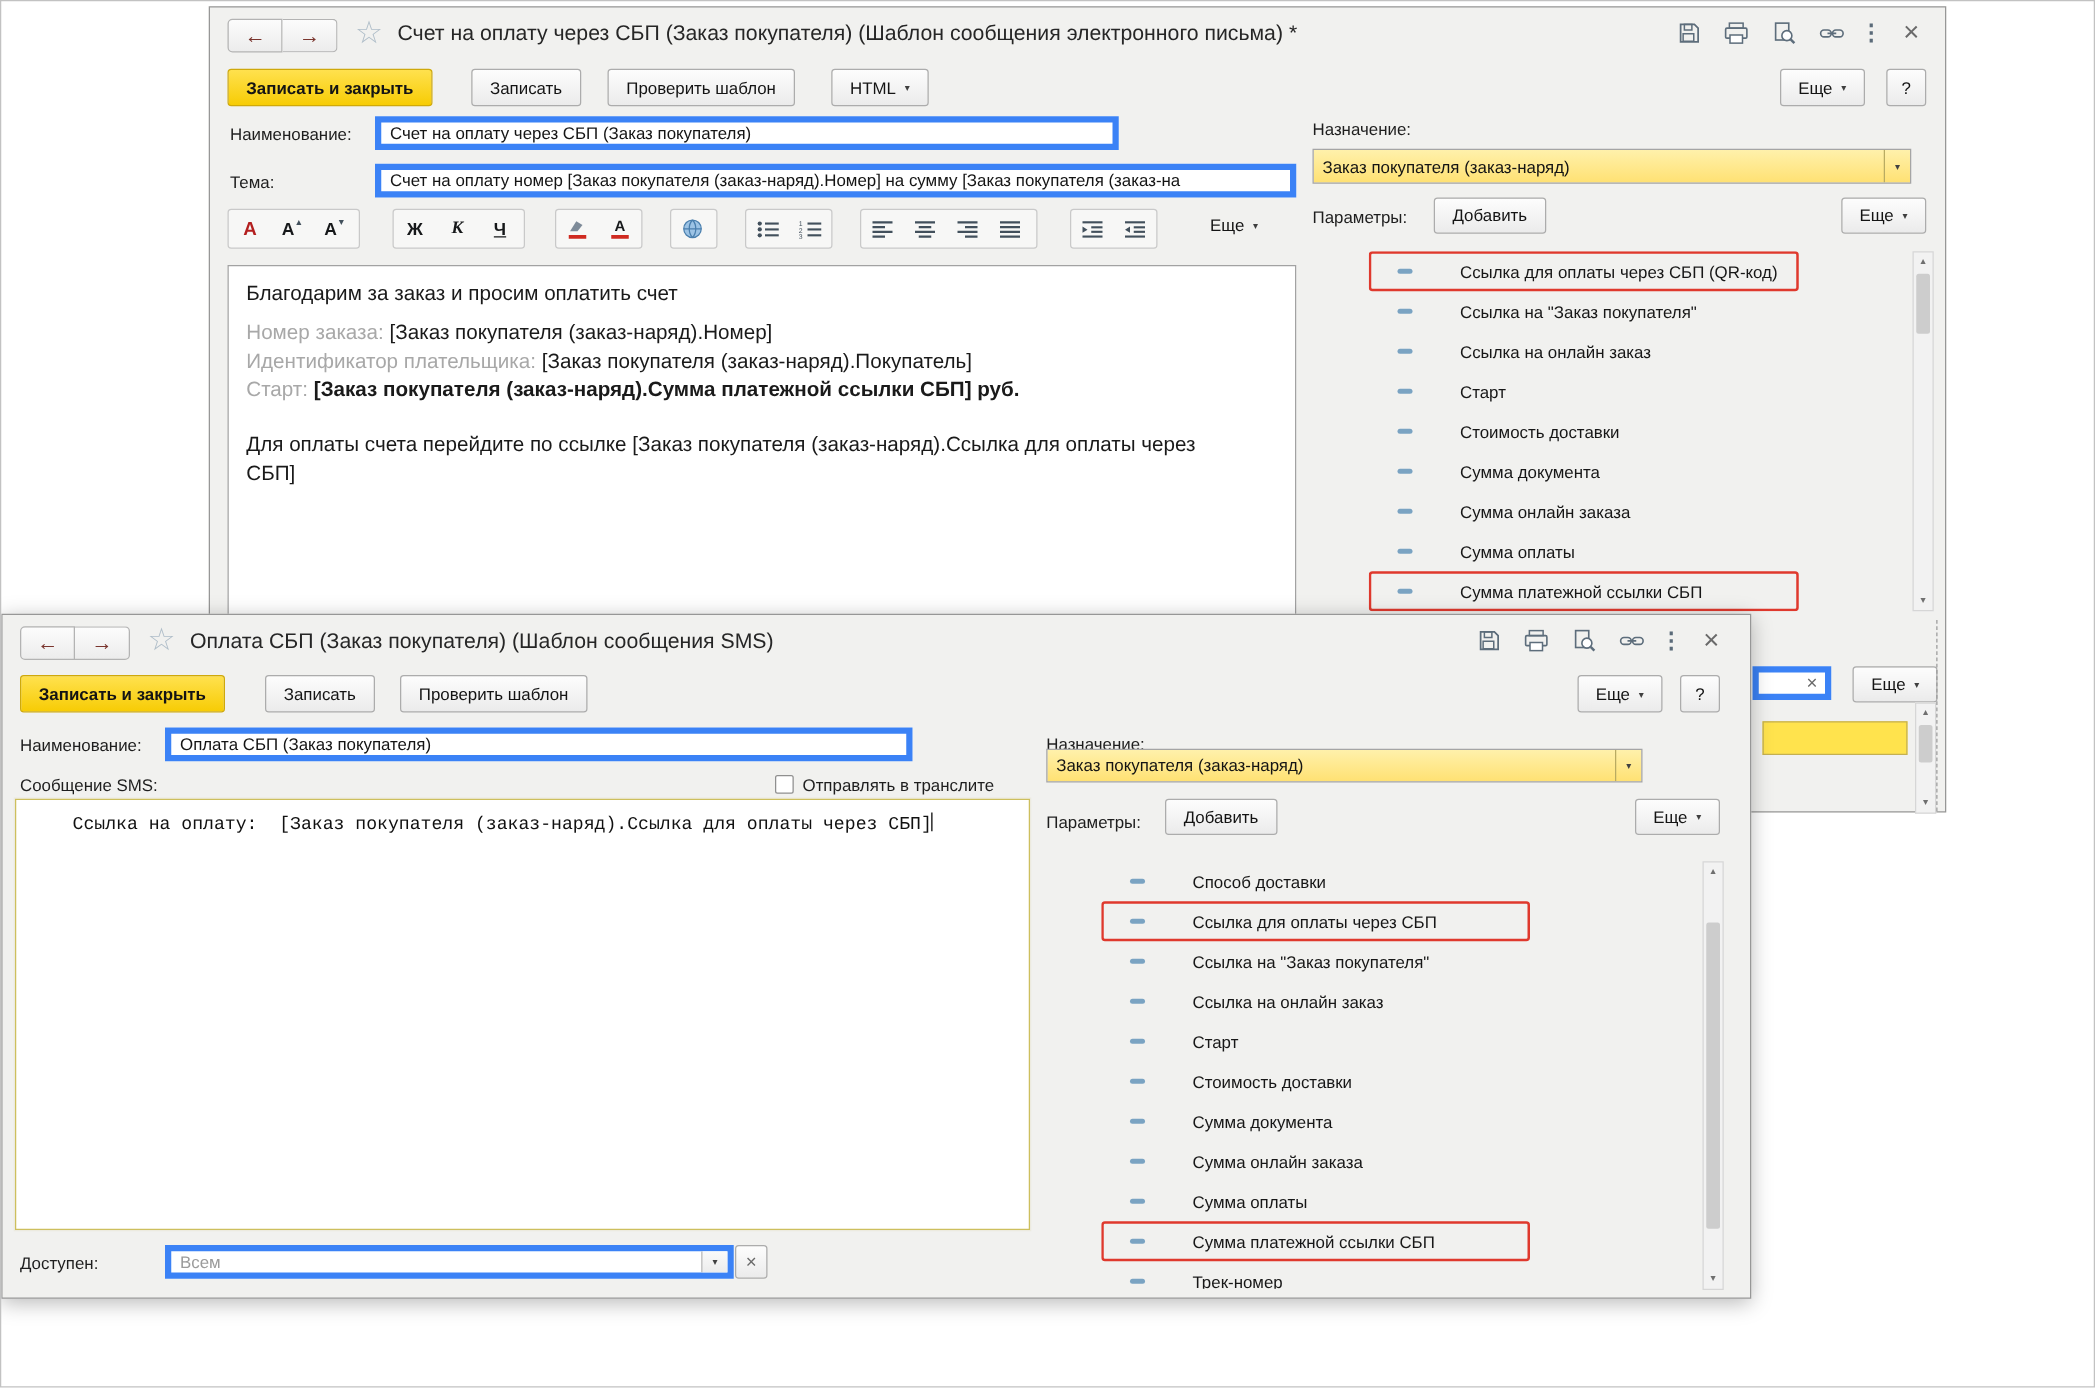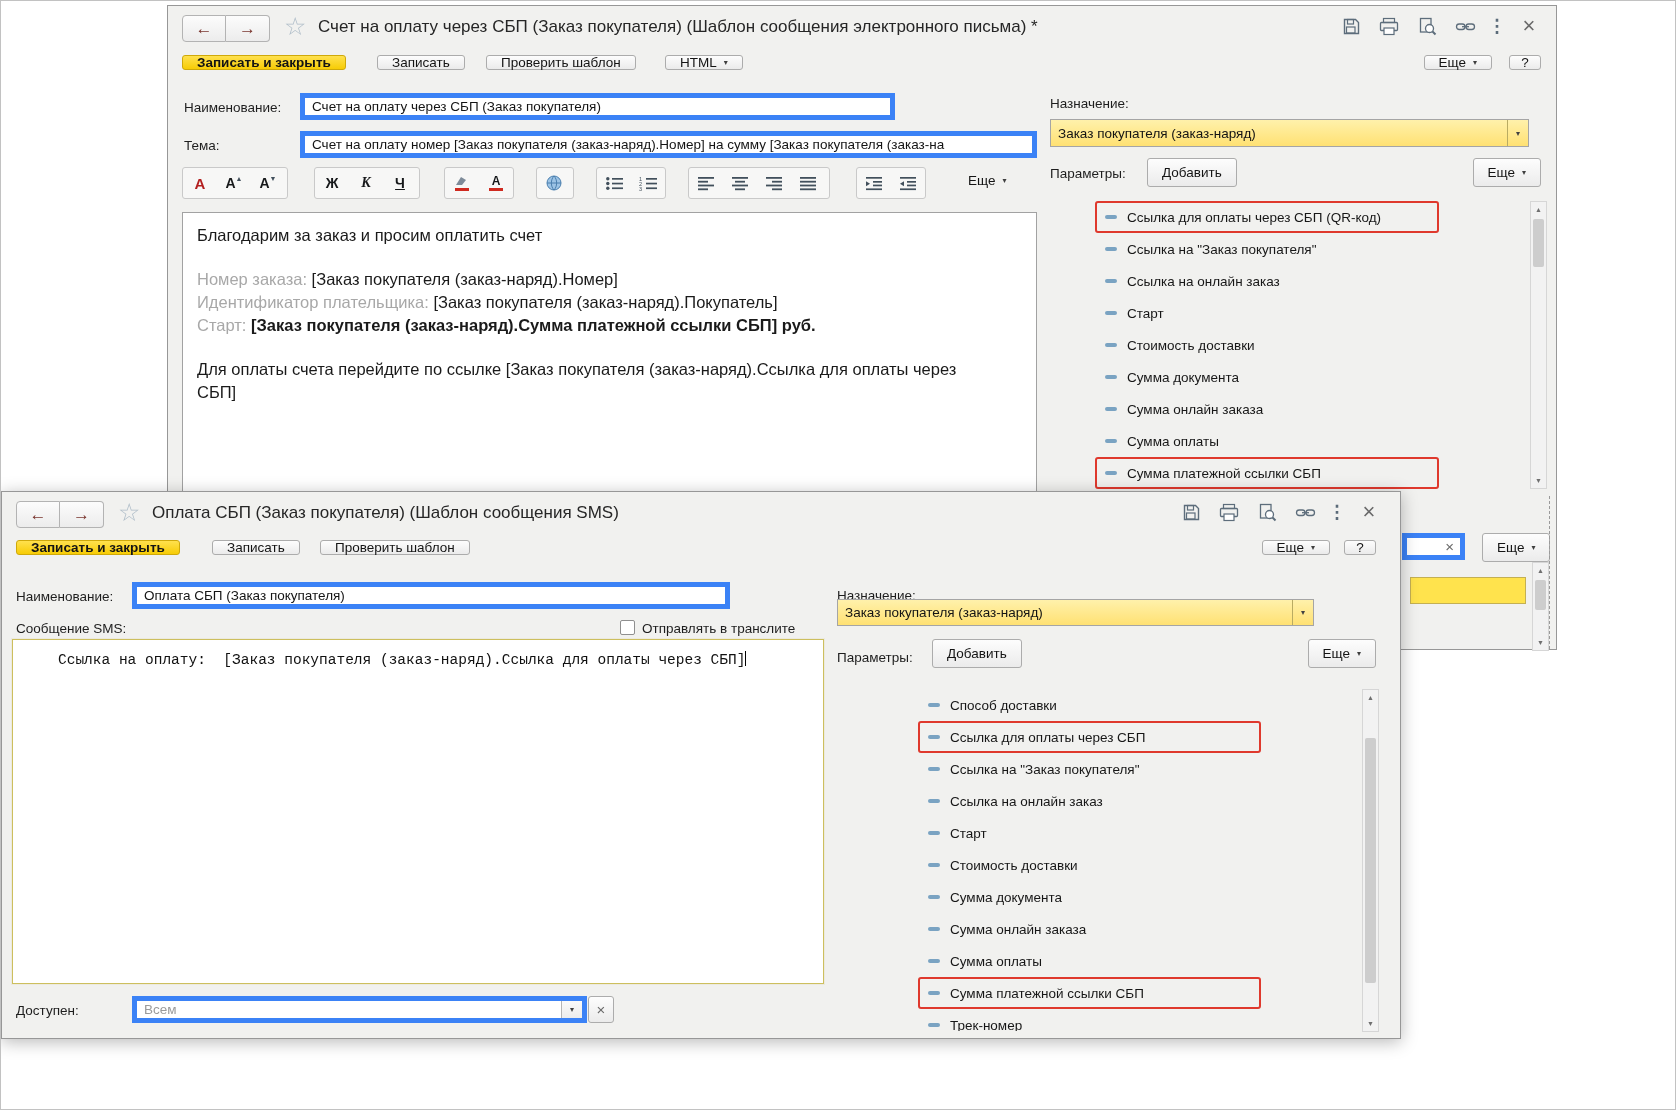--- a/index.html
+++ b/index.html
@@ -16,21 +16,21 @@
             display:flex; align-items:center; justify-content:center; color:#7a352e; font-size:17px; font-weight:700; cursor:default; }
   .navbtn.back { border-radius:4px 0 0 4px; }
   .navbtn.fwd  { border-radius:0 4px 4px 0; border-left:none; }
   .star { position:absolute; left:116px; top:6px; font-size:25px; color:#b0bec9; line-height:28px; }
   .wtitle { position:absolute; left:150px; top:11px; font-size:17px; color:#262626; white-space:nowrap; }
   .cicons { position:absolute; top:10px; display:flex; gap:16px; align-items:center; }
   .ci { width:22px; height:20px; display:flex; align-items:center; justify-content:center; }
   .ci.kebab { font-size:18px; font-weight:700; color:#5b6b79; width:10px; }
   .ci.close { font-size:22px; color:#6a6a6a; }
 
-  .btn { position:absolute; height:15px; background:linear-gradient(#fdfdfd,#ebebeb); border:1px solid #acacac;
+  .btn { position:absolute; height:30px; background:linear-gradient(#fdfdfd,#ebebeb); border:1px solid #acacac;
          border-radius:3px; font-size:13.5px; color:#141414; display:flex; align-items:center; justify-content:center;
          padding:0 14px; white-space:nowrap; }
   .btn.yellow { background:linear-gradient(#ffe14e,#f7cc05); border-color:#cfa90a; font-weight:700; }
   .caret { font-size:8px; margin-left:7px; color:#3f3f3f; }
 
   .lbl { position:absolute; font-size:13.5px; color:#1e1e1e; white-space:nowrap; }
   .inp { position:absolute; height:27px; background:#fff; border:5px solid #3b82f6; font-size:13.5px; color:#141414;
          padding:0 7px; display:flex; align-items:center; white-space:nowrap; overflow:hidden; }
   .combo { position:absolute; height:28px; border:1px solid #a5a5a5; background:linear-gradient(#fff1ab,#ffe173);
            font-size:13.5px; color:#141414; display:flex; align-items:center; padding:0 26px 0 7px; white-space:nowrap; overflow:hidden; }
@@ -44,27 +44,27 @@
   .fmt-b { font-weight:700; font-size:14px; color:#16181a; }
   .fmt-i { font-style:italic; font-size:14px; color:#16181a; font-family:"Liberation Serif",serif; font-weight:700; }
   .fmt-u { font-size:14px; color:#16181a; text-decoration:underline; font-weight:700; }
   .suparr { font-size:7px; color:#42505c; margin-top:-10px; }
   .colstack { display:flex; flex-direction:column; align-items:center; gap:2px; }
   .colbar { width:14px; height:3px; background:#cf2a20; }
   .fmt-more { position:absolute; left:800px; top:167px; font-size:13.5px; color:#141414; display:flex; align-items:center; }
 
   .editor { position:absolute; left:14px; top:206px; width:855px; height:430px; background:#fff; border:1px solid #a2a2a2;
             font-size:16.5px; line-height:23px; color:#1a1a1a; padding:11px 14px; }
-  .greet { margin-bottom:21px; }
+  .greet { margin-bottom:8px; }
   .gm { color:#a8a8a8; }
   .bold { font-weight:700; }
   .pay { margin-top:21px; width:800px; }
 
   .param-list { position:absolute; overflow:hidden; }
-  .param-row { height:32px; display:flex; align-items:center; position:relative; padding-left:10px; font-size:13.5px; color:#171717; white-space:nowrap; }
+  .param-row { height:32px; display:flex; align-items:center; position:relative; padding-left:23px; font-size:13.5px; color:#171717; white-space:nowrap;gap:28px; }
   .param-ic { width:12px; height:4px; border-radius:2px; background:#7aa3c2; margin-right:10px; flex:none; }
   .hl-box { position:absolute; left:0; top:0; height:32px; border:2px solid #df392d; border-radius:3px; pointer-events:none; }
 
   .scroll { position:absolute; width:17px; background:#f2f2f2; border:1px solid #d6d6d6; }
   .sb-arr { position:absolute; left:0; right:0; height:15px; display:flex; align-items:center; justify-content:center; font-size:7px; color:#6f6f6f; }
   .sb-arr.down { bottom:0; }
   .sb-thumb { position:absolute; left:2px; right:2px; background:#cdcdcd; border-radius:2px; }
 
   .smsbox { position:absolute; left:10px; top:147px; width:812px; height:345px; background:#fff;
             border:1px solid #cdbf5e; box-shadow:0 0 0 1px #eceadf; font-family:"Liberation Mono",monospace;
@@ -432,21 +432,21 @@
         <span>Заказ покупателя (заказ-наряд)</span>
         <span class="cbtn">▾</span>
       </div>
     <div class="lbl" style="left:835px; top:158px;">Параметры:</div>
     <div class="btn" style="left:930px; top:147px; height:29px;">Добавить</div>
     <div class="btn" style="right:24px; top:147px; height:29px;">
         <span>Еще</span>
         <span class="caret">▾</span>
       </div>
 
-    <div class="param-list sms" id="sms-params" style="left:916px; top:197px; width:481px; height:342px;">
+    <div class="param-list sms" id="sms-params" style="left:879px; top:197px; width:481px; height:342px;">
         <div class="param-row">
           <span class="param-ic"></span>
           <span>Способ доставки</span>
         </div>
         <div class="param-row">
           <div class="hl-box" style="width: 343px;"></div>
           <span class="param-ic"></span>
           <span>Ссылка для оплаты через СБП</span>
         </div>
         <div class="param-row">

